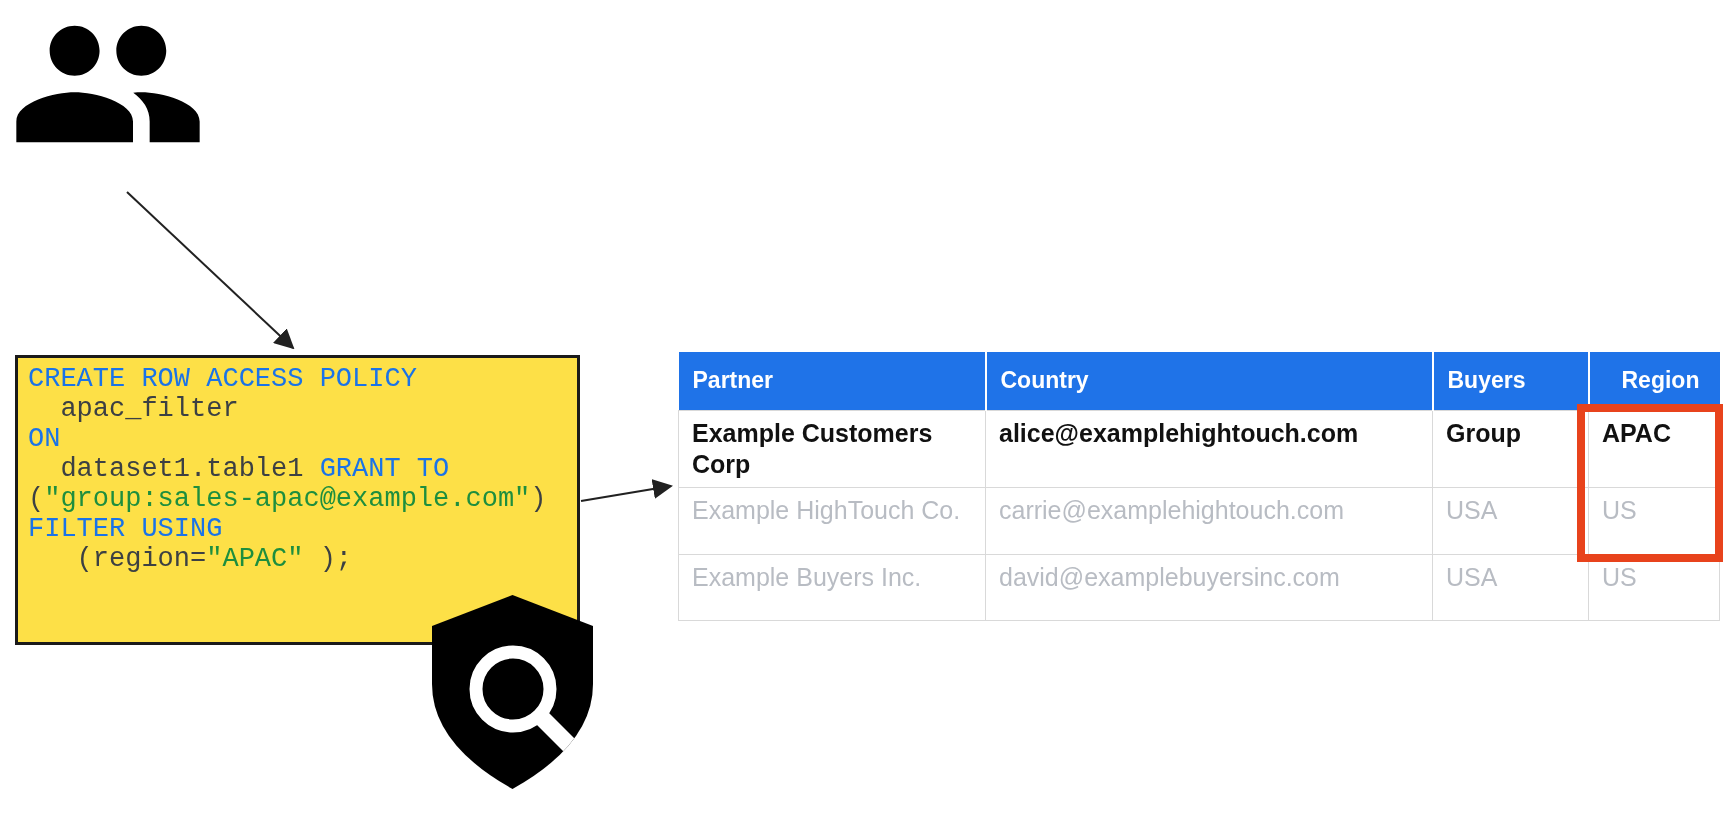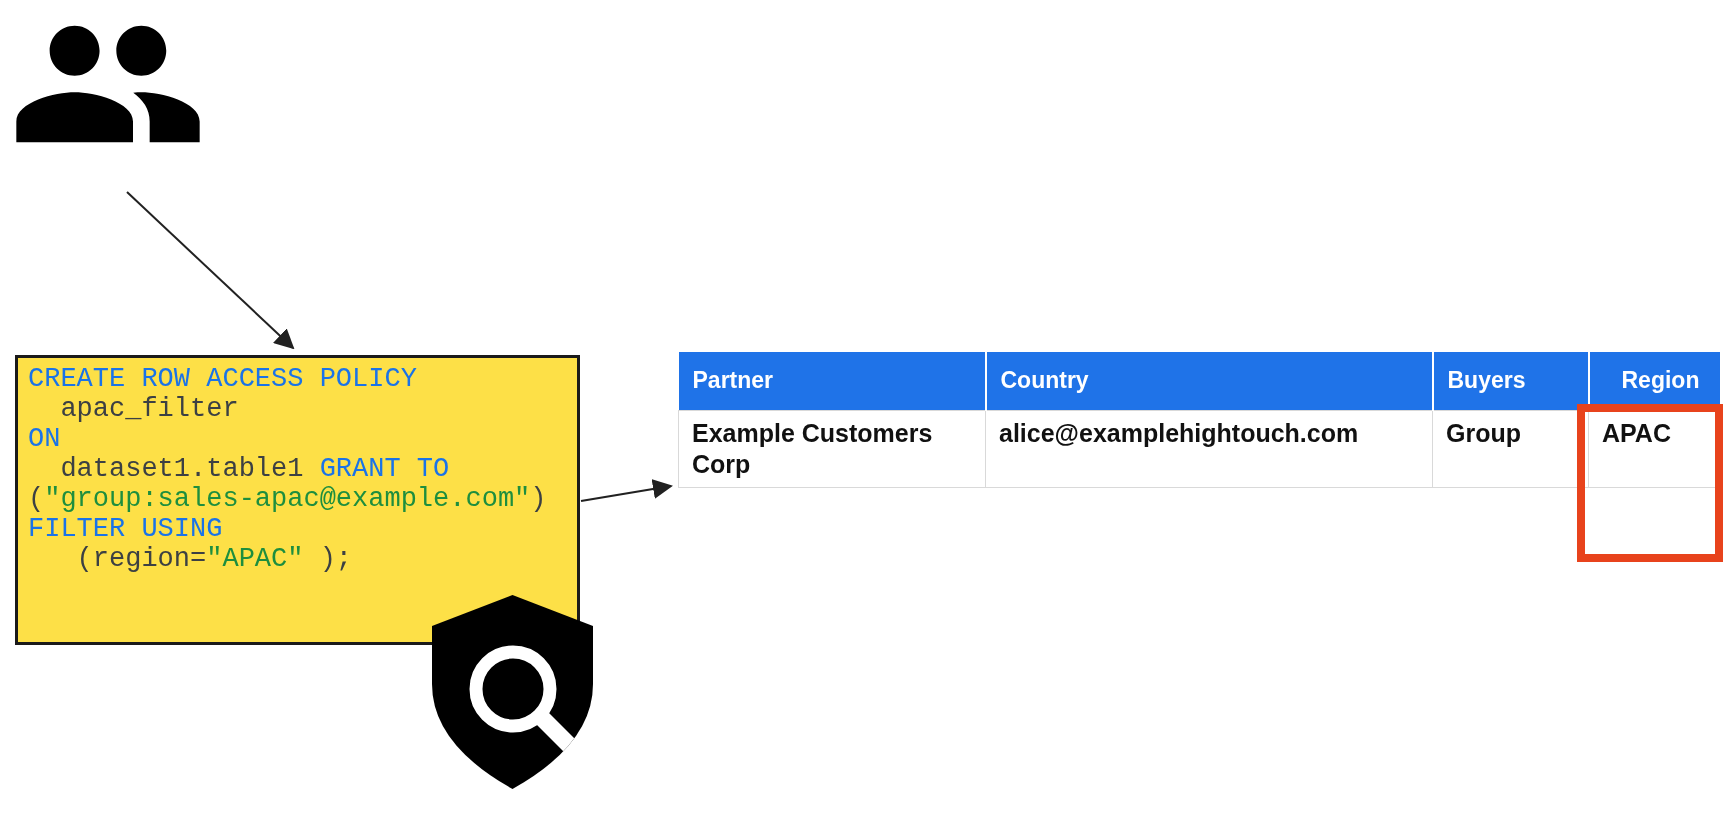--- a/index.html
+++ b/index.html
@@ -109,19 +109,31 @@
           <th>Region</th>
         </tr>
       </thead>
       <tbody>
           <tr class="row-active">
             <td>Example Customers Corp</td>
             <td>alice@examplehightouch.com</td>
             <td>Group</td>
             <td>APAC</td>
           </tr>
+          <tr class="row-inactive">
+            <td>Example HighTouch Co.</td>
+            <td>carrie@examplehightouch.com</td>
+            <td>USA</td>
+            <td>US</td>
+          </tr>
+          <tr class="row-inactive">
+            <td>Example Buyers Inc.</td>
+            <td>david@examplebuyersinc.com</td>
+            <td>USA</td>
+            <td>US</td>
+          </tr>
         </tbody>
     </table>
   </div>
 
   <div id="region-highlight"></div>
 
 </div>
 
 </body></html>

